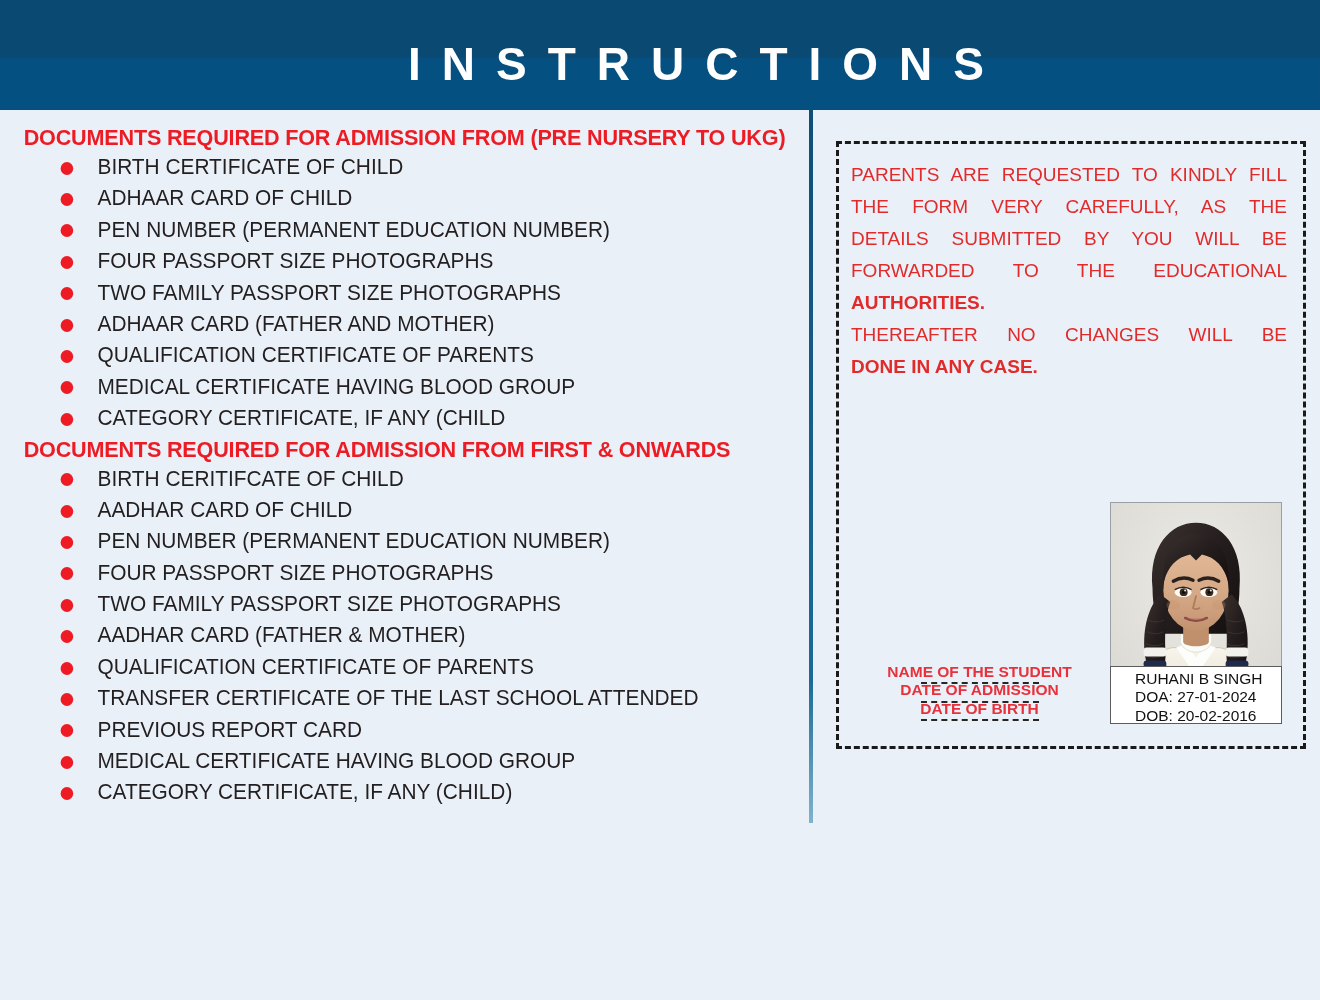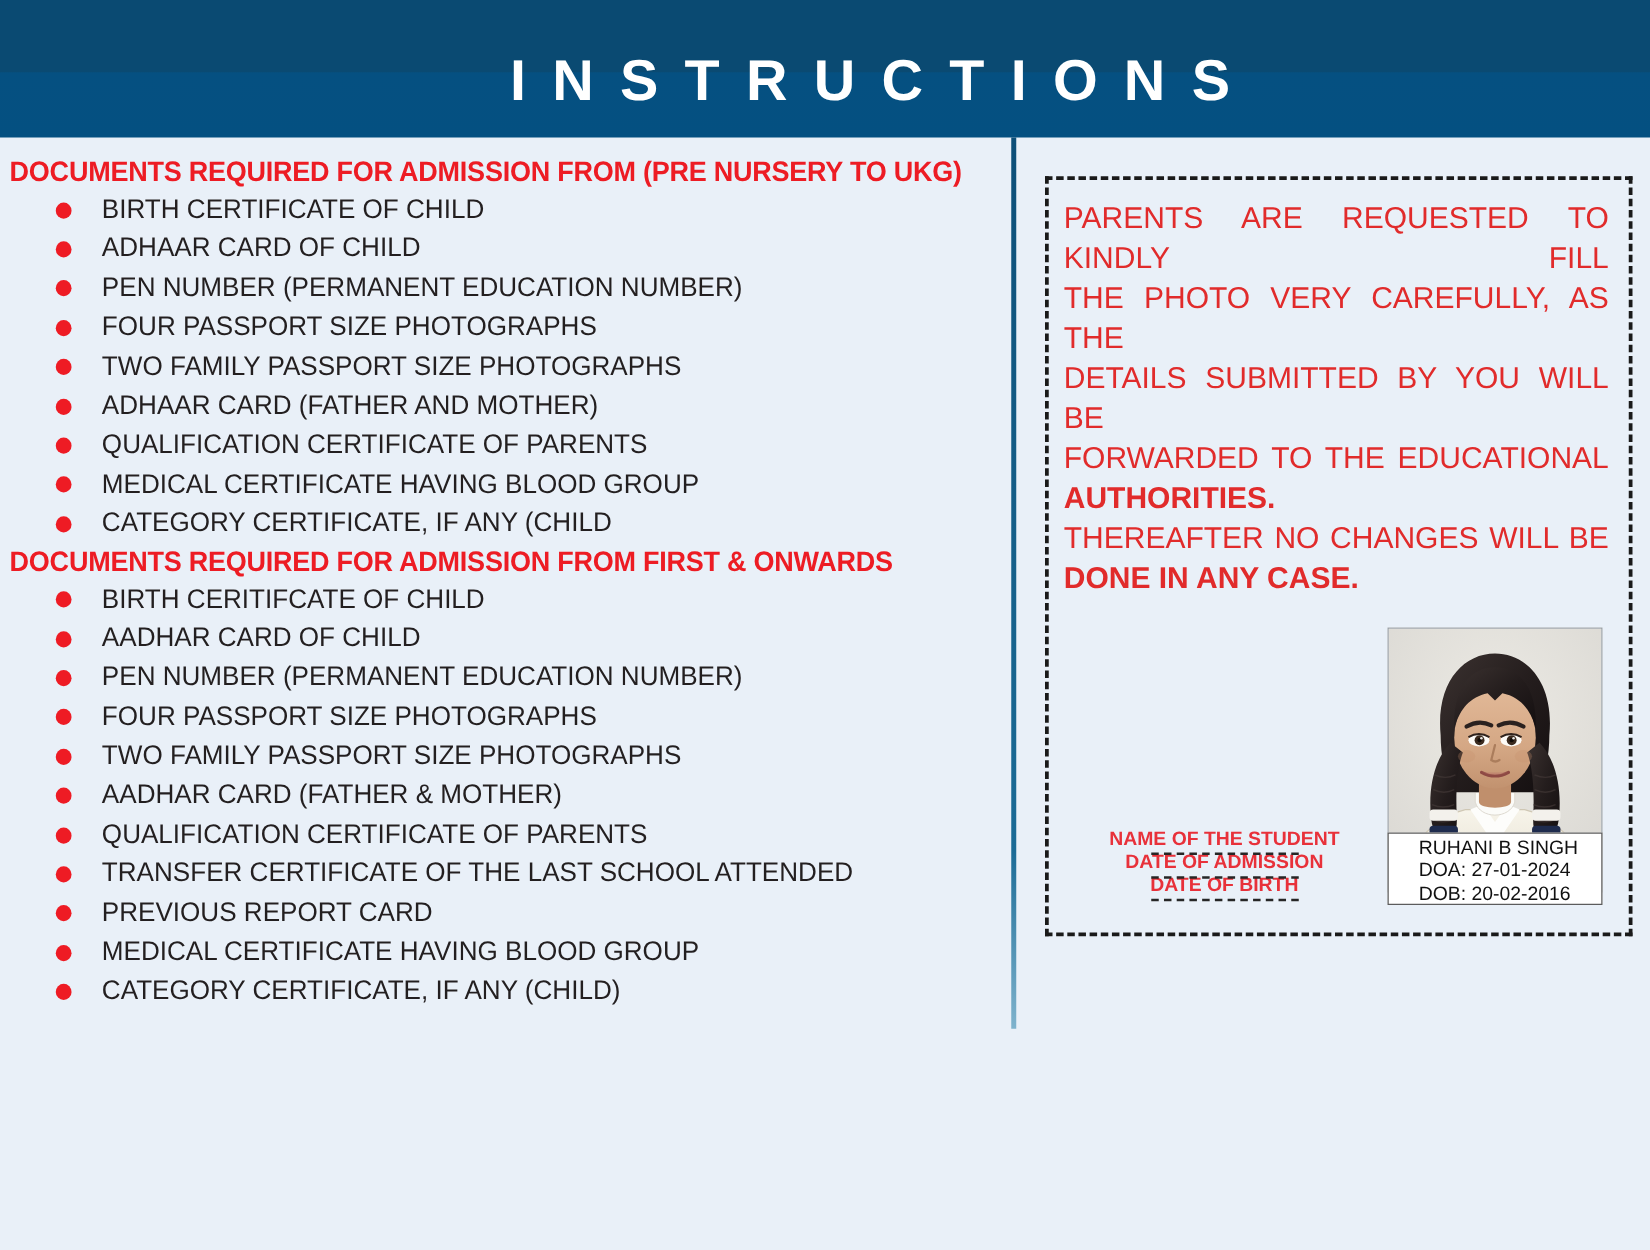--- a/index.html
+++ b/index.html
@@ -32,21 +32,21 @@
   }
 
   
   .divider{
     position:absolute;left:809px;top:110px;width:4px;height:713px;
     background:linear-gradient(to bottom,#0d4f78 0%,#1b6b96 80%,#7fb3cd 100%);
   }
 
   
   .left-col{
-    position:absolute;left:0px;top:110px;width:800px;height:730px;
+    position:absolute;left:16px;top:110px;width:800px;height:730px;
   }
   .sec-heading{
     color:#ED1C24;
     font-weight:bold;
     font-size:22.5px;
     letter-spacing:-0.2px;
     padding-left:8px;
     line-height:28px;
     transform:scaleX(0.96);
     transform-origin:left center;
@@ -72,21 +72,21 @@
 
   
   .right-col{
     position:absolute;left:836px;top:141px;width:470px;height:608px;
     border:3px dashed #1a1a1a;
     box-sizing:border-box;
   }
   .notice{
     position:absolute;left:12px;top:15px;width:436px;
     color:#e12b2b;
-    font-size:24px;
+    font-size:19px;
     line-height:32px;
   }
   .notice p{margin:0;}
   .just{
     text-align:justify;
     text-align-last:justify;
   }
   .just-last{
     text-align:justify;
     text-align-last:left;
@@ -194,21 +194,21 @@
       <li class="doc-item"><span class="bullet"></span><span>PREVIOUS REPORT CARD</span></li>
       <li class="doc-item"><span class="bullet"></span><span>MEDICAL CERTIFICATE HAVING BLOOD GROUP</span></li>
       <li class="doc-item"><span class="bullet"></span><span>CATEGORY CERTIFICATE, IF ANY (CHILD)</span></li>
     </ul>
   </div>
 
   <div class="right-col">
 
     <div class="notice">
       <p class="just">PARENTS ARE REQUESTED TO KINDLY FILL</p>
-      <p class="just">THE PHOTO VERY CAREFULLY, AS THE</p>
+      <p class="just">THE FORM VERY CAREFULLY, AS THE</p>
       <p class="just">DETAILS SUBMITTED BY YOU WILL BE</p>
       <p class="just">FORWARDED TO THE EDUCATIONAL</p>
       <p class="just-last">AUTHORITIES.</p>
       <p class="just">THEREAFTER NO CHANGES WILL BE</p>
       <p class="just-last">DONE IN ANY CASE.</p>
 
       <div class="gap"></div>
 
     </div>
 

